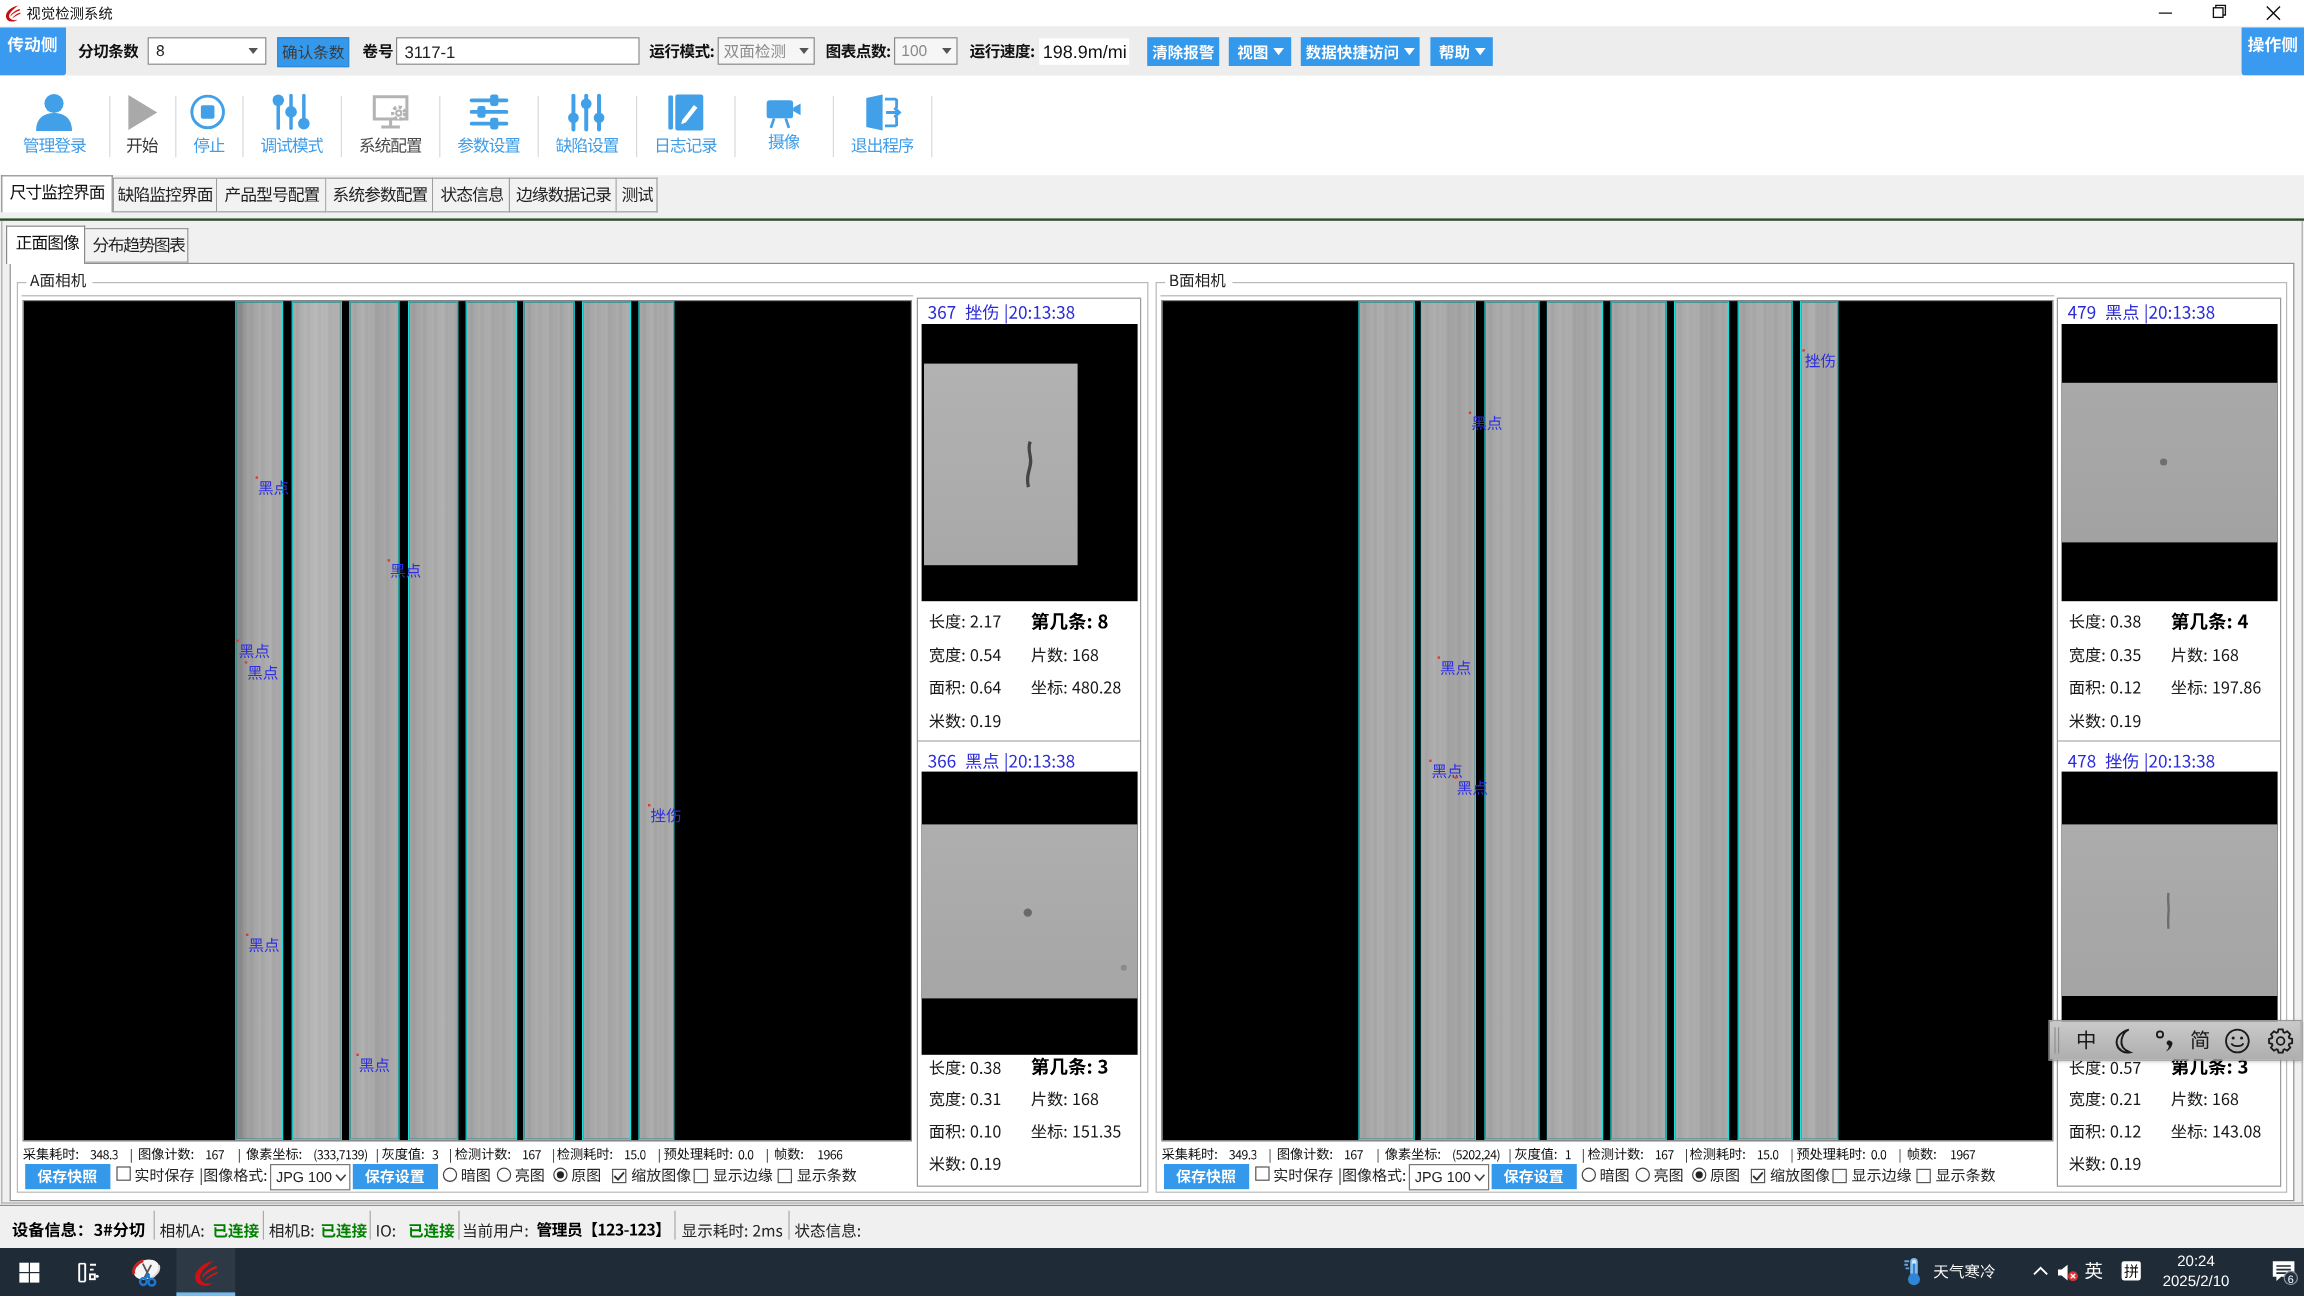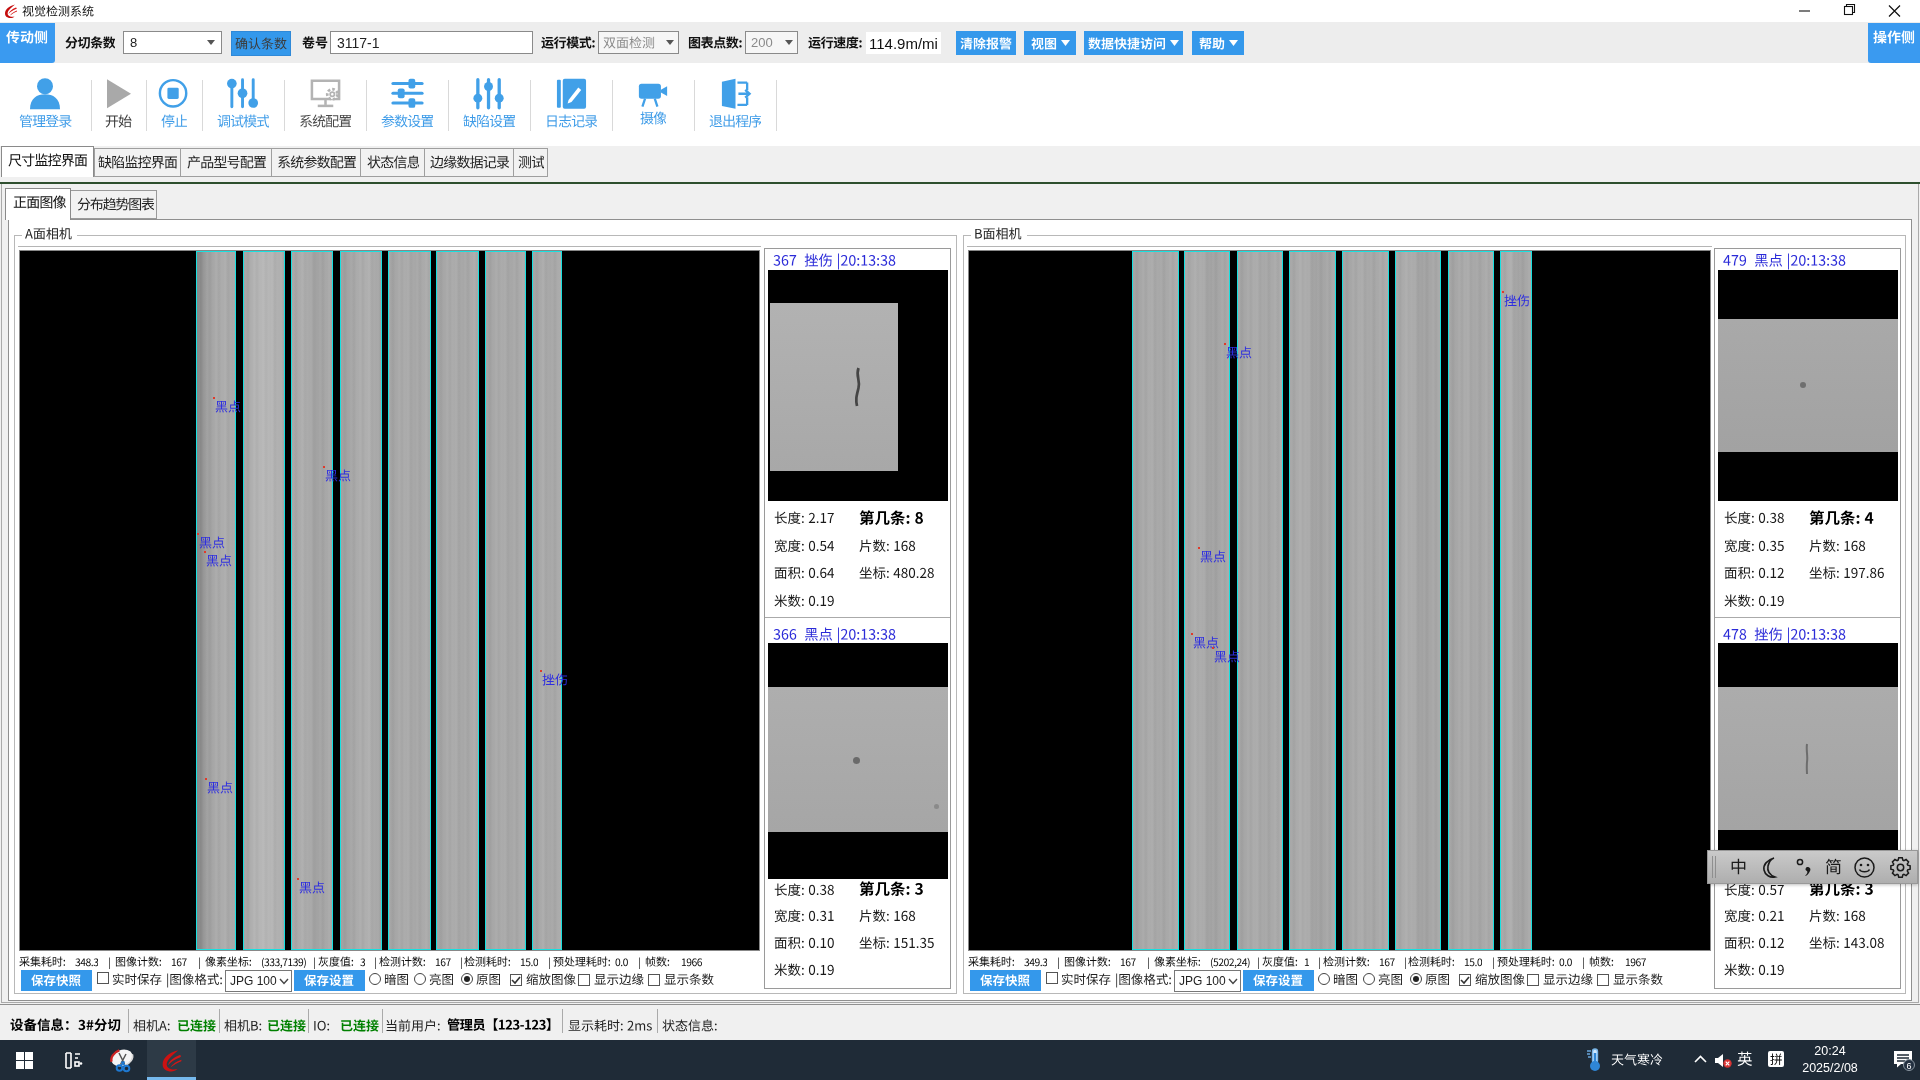--- a/index.html
+++ b/index.html
@@ -76,33 +76,33 @@
     <path d="M0 0 L8 0 L4 5 Z" fill="#555"></path>
   </svg>
 <svg style="position:absolute;left:688.0px;top:36.0px;" width="54.23" height="16.90" viewBox="0 -880 4171 1300" fill="#111">
     <use href="#g26" x="0"></use>
     <use href="#g27" x="969"></use>
     <use href="#g28" x="1938"></use>
     <use href="#g12" x="2908"></use>
     <use href="#g23" x="3877"></use>
   </svg>
 <div style="position:absolute;left:745px;top:31px;width:53px;height:23px;background:#f6f6f6;border:1px solid #8a8a8a;"></div>
-<div class="abs" style="left:751px;top:35px;font:13px 'Liberation Sans';color:#8a8a8a">200</div>
+<div class="abs" style="left:751px;top:35px;font:13px 'Liberation Sans';color:#8a8a8a">100</div>
 <svg class="abs" style="left:785px;top:40px" width="9" height="6">
     <path d="M0 0 L8 0 L4 5 Z" fill="#555"></path>
   </svg>
 <svg style="position:absolute;left:808.0px;top:36.0px;" width="54.23" height="16.90" viewBox="0 -880 4171 1300" fill="#111">
     <use href="#g19" x="0"></use>
     <use href="#g20" x="969"></use>
     <use href="#g29" x="1938"></use>
     <use href="#g30" x="2908"></use>
     <use href="#g23" x="3877"></use>
   </svg>
 <div style="position:absolute;left:866px;top:32px;width:75px;height:22px;background:#fff;"></div>
-<div class="abs" style="left:869px;top:35px;font:15px 'Liberation Sans';color:#111">114.9m/mi</div>
+<div class="abs" style="left:869px;top:35px;font:15px 'Liberation Sans';color:#111">198.9m/mi</div>
 <div style="position:absolute;left:956px;top:31px;width:60px;height:24px;background:#3498eb;"></div>
 <svg style="position:absolute;left:960.0px;top:36.5px;" width="52.00" height="16.90" viewBox="0 -880 4000 1300" fill="#fff">
     <use href="#g31" x="0"></use>
     <use href="#g32" x="1000"></use>
     <use href="#g33" x="2000"></use>
     <use href="#g34" x="3000"></use>
   </svg>
 <div style="position:absolute;left:1024px;top:31px;width:52px;height:24px;background:#3498eb;"></div>
 <svg style="position:absolute;left:1030.5px;top:36.5px;" width="26.00" height="16.90" viewBox="0 -880 2000 1300" fill="#fff">
     <use href="#g35" x="0"></use>
@@ -1317,21 +1317,21 @@
   </svg>
 <svg style="position:absolute;left:1737.0px;top:1051.0px;" width="15.50" height="20.15" viewBox="0 -880 1000 1300" fill="#fff">
     <use href="#g187" x="0"></use>
   </svg>
 <div style="position:absolute;left:1768px;top:1051px;width:16px;height:16px;background:#fff;border-radius:2px;"></div>
 <svg style="position:absolute;left:1769.5px;top:1052.5px;" width="12.50" height="16.25" viewBox="0 -880 1000 1300" fill="#111">
     <use href="#g188" x="0"></use>
   </svg>
 <div class="abs" style="left:1830px;top:1046px;width:1px;"></div>
 <div class="abs" style="left:1797px;top:1044px;width:66px;text-align:center;font:12.5px 'Liberation Sans';color:#fff">20:24</div>
-<div class="abs" style="left:1797px;top:1061px;width:66px;text-align:center;font:12.5px 'Liberation Sans';color:#fff">2025/2/08</div>
+<div class="abs" style="left:1797px;top:1061px;width:66px;text-align:center;font:12.5px 'Liberation Sans';color:#fff">2025/2/10</div>
 <svg class="abs" style="left:1893px;top:1050px" width="22" height="21" viewBox="0 0 22 21">
 <path d="M1 1 H19 V14 H8 L4 17.5 V14 H1 Z" fill="#fff"></path>
 <path d="M4 5 H16 M4 8 H16 M4 11 H12" stroke="#1f2b37" stroke-width="1.4"></path>
 <circle cx="16" cy="15" r="5.5" fill="#233040" stroke="#8a96a0" stroke-width="1"></circle>
 <text x="16" y="19" font-family="Liberation Sans" font-size="9" fill="#fff" text-anchor="middle">6</text>
   </svg>
 <div style="position:absolute;left:1707px;top:850px;width:211px;height:34px;background:linear-gradient(180deg,#cacaca,#aeaeae);border:1px solid #989898;box-shadow:0 1px 3px rgba(0,0,0,.25);"></div>
 <div style="position:absolute;left:1712px;top:856px;width:1px;height:22px;background:#8f8f8f;"></div>
 <div style="position:absolute;left:1715px;top:856px;width:1px;height:22px;background:#8f8f8f;"></div>
 <svg style="position:absolute;left:1730.0px;top:858.0px;" width="17.00" height="22.10" viewBox="0 -880 1000 1300" fill="#1a1a1a">

